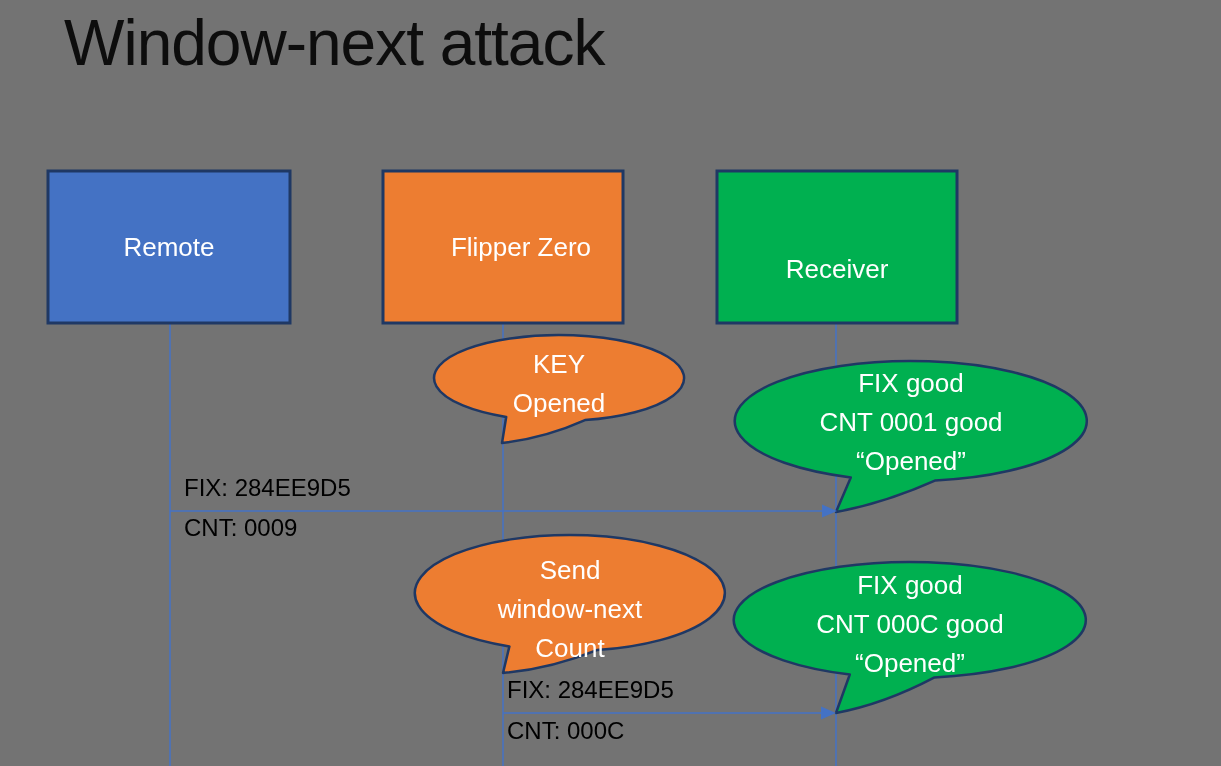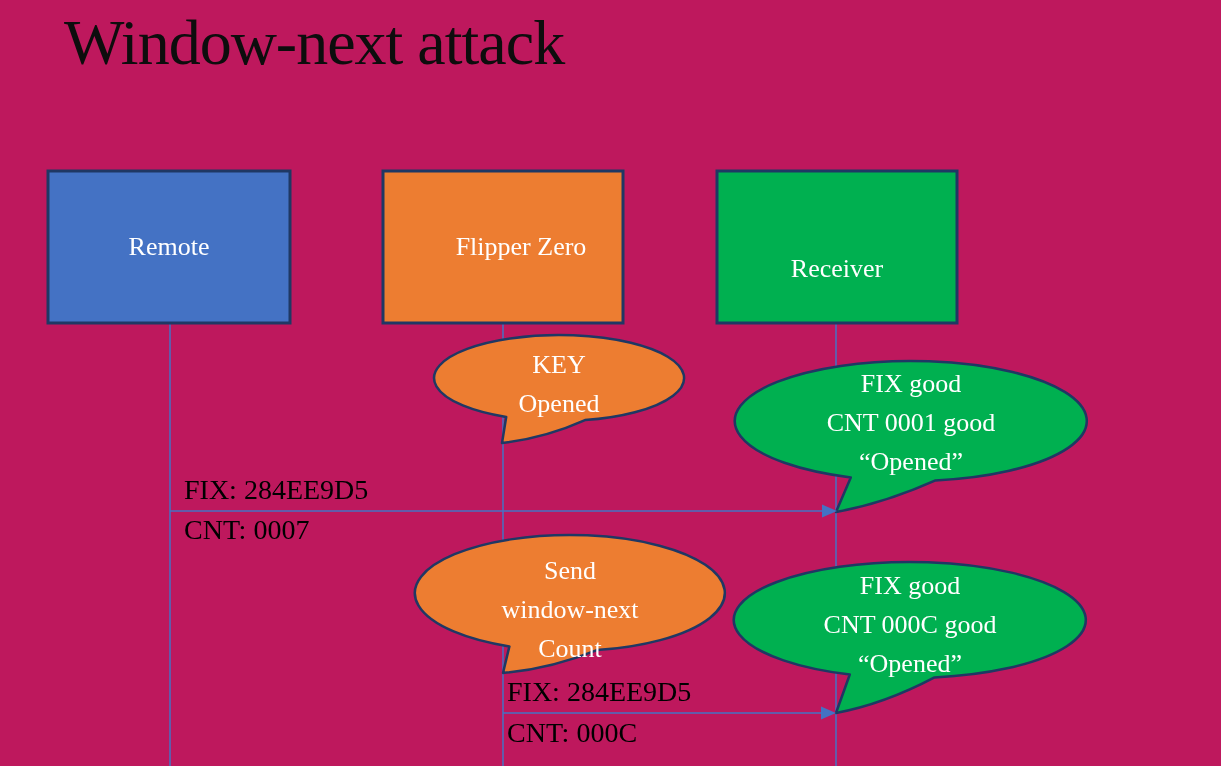--- a/index.html
+++ b/index.html
@@ -1,22 +1,22 @@
 <!DOCTYPE html>
 <html><head>
 <meta charset="utf-8">
 <style>
   html, body { margin: 0; padding: 0; background: #ffffff; }
   #slide {
     position: relative;
     width: 1221px;
     height: 766px;
-    background: #be185d;
+    background: #737373;
     overflow: hidden;
-    font-family: Liberation Serif, serif;
+    font-family: Liberation Sans, sans-serif;
   }
   .abs { position: absolute; }
   #title {
     left: 64px; top: 6px;
     font-size: 64px;
     font-weight: 300;
     color: #0d0d0d;
     letter-spacing: -1px;
     white-space: nowrap;
   }
@@ -29,21 +29,21 @@
   .actor-label {
     display: flex; align-items: center; justify-content: center;
     color: #ffffff; font-size: 26px; text-align: center;
   }
   .bubble-text {
     display: flex; align-items: center; justify-content: center;
     color: #ffffff; font-size: 26px; line-height: 39px;
     text-align: center; white-space: pre-line;
   }
   .msg-label {
-    color: #000000; font-size: 28px; white-space: nowrap;
+    color: #000000; font-size: 24px; white-space: nowrap;
   }
 </style>
 </head>
 <body>
 
 <div id="slide">
 
   <svg id="diagram-svg" class="abs" viewBox="0 0 1221 766" xmlns="http://www.w3.org/2000/svg">
 
     <line class="lifeline" x1="170" y1="323" x2="170" y2="766"></line>
@@ -77,17 +77,17 @@
 CNT 0001 good
 “Opened”</div>
   <div class="abs bubble-text" style="left:415px; top:538px; width:310px; height:114px; padding-top:14px;">Send
 window-next
 Count</div>
   <div class="abs bubble-text" style="left:734px; top:563px; width:352px; height:114px; padding-top:4px;">FIX good
 CNT 000C good
 “Opened”</div>
 
   <div class="abs msg-label" style="left:184px; top:474px;">FIX: 284EE9D5</div>
-  <div class="abs msg-label" style="left:184px; top:514px;">CNT: 0007</div>
+  <div class="abs msg-label" style="left:184px; top:514px;">CNT: 0009</div>
   <div class="abs msg-label" style="left:507px; top:676px;">FIX: 284EE9D5</div>
   <div class="abs msg-label" style="left:507px; top:717px;">CNT: 000C</div>
 
 </div>
 
 </body></html>

